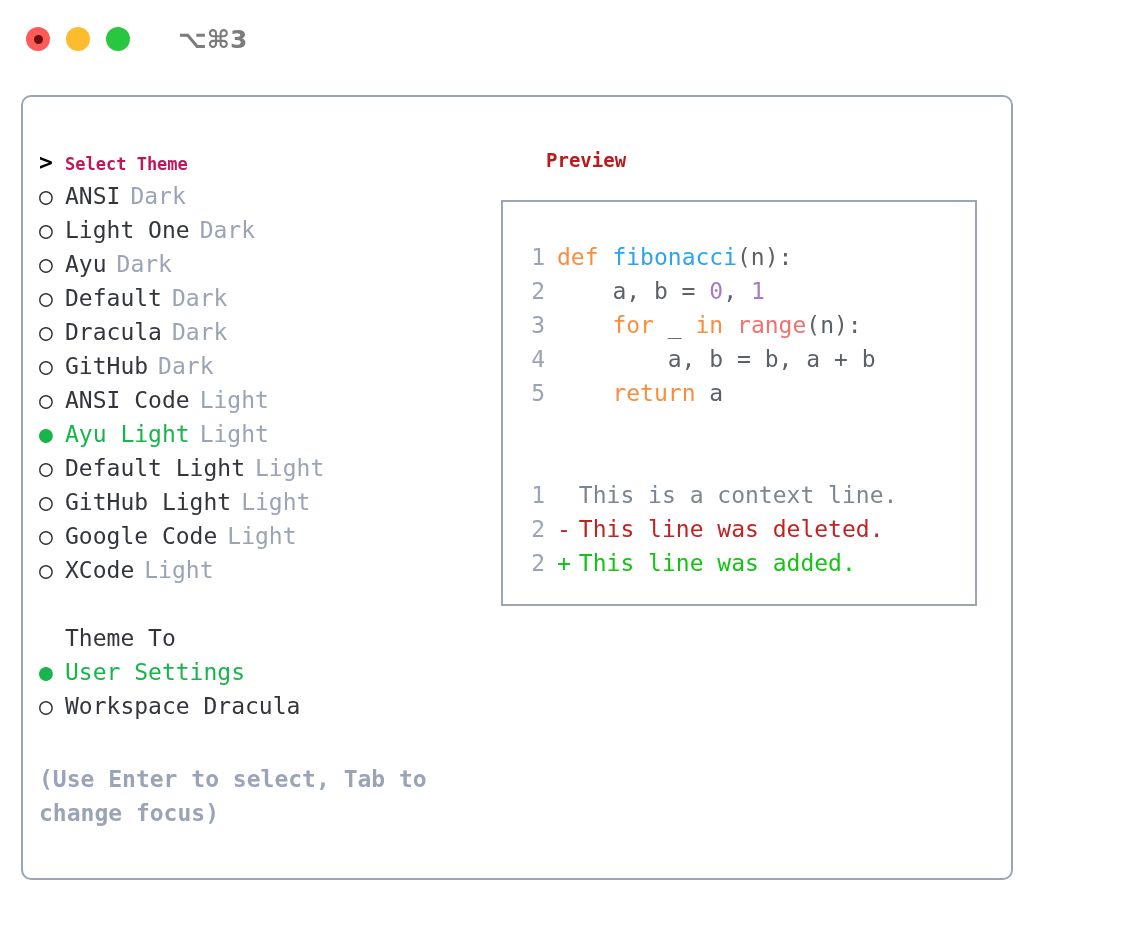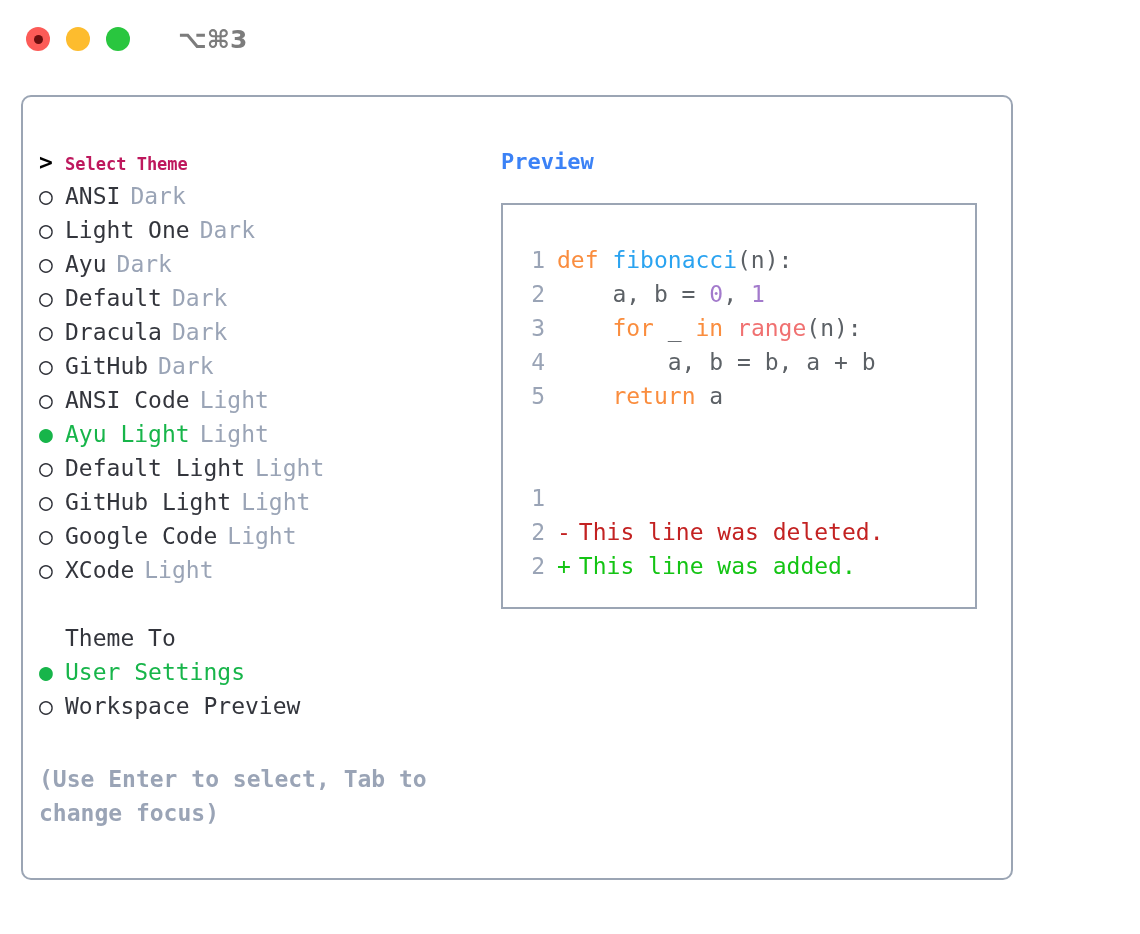--- a/index.html
+++ b/index.html
@@ -144,24 +144,25 @@
   }
 
   
   .right-col {
     position: absolute;
     left: 478px;
     top: 52px;
     width: 490px;
   }
   .preview-title {
-    font-size: 22px;
-    font-weight: bold;
-    color: #3b82f6;
+    font-size: 19px;
+    font-weight: bold;
+    color: #b91c1c;
     margin-bottom: 29px;
+    margin-left: 45px;
   }
   .preview-box {
     box-sizing: border-box;
     width: 476px;
     height: 406px;
     border: 2px solid #9ba5b4;
     background: #ffffff;
     padding: 42px 0 0 16px;
   }
 
@@ -285,21 +286,21 @@
         <div class="row">
           <span class="marker"></span>
           <span class="item-label">Theme To</span>
         </div>
         <div class="row">
           <span class="marker selected">●</span>
           <span class="item-label active">User Settings</span>
         </div>
         <div class="row">
           <span class="marker">○</span>
-          <span class="item-label">Workspace Preview</span>
+          <span class="item-label">Workspace Dracula</span>
         </div>
       </div>
 
       <div class="hint">(Use Enter to select, Tab to change focus)</div>
 
       <div class="right-col">
         <div class="preview-title">Preview</div>
 
         <div class="preview-box">
 
@@ -327,20 +328,21 @@
             <span class="lineno">5</span>
             <span class="code-text"><span class="tok-plain">    </span><span class="tok-kw">return</span><span class="tok-plain"> a</span></span>
           </div>
 
           <div class="blank-line"></div>
           <div class="blank-line"></div>
 
           <div class="code-line">
             <span class="lineno">1</span>
             <span class="diff-ctx"> </span>
+            <span class="diff-ctx" style="margin-left:8px">This is a context line.</span>
           </div>
           <div class="code-line">
             <span class="lineno">2</span>
             <span class="diff-del">-</span>
             <span class="diff-del" style="margin-left:8px">This line was deleted.</span>
           </div>
           <div class="code-line">
             <span class="lineno">2</span>
             <span class="diff-add">+</span>
             <span class="diff-add" style="margin-left:8px">This line was added.</span>

